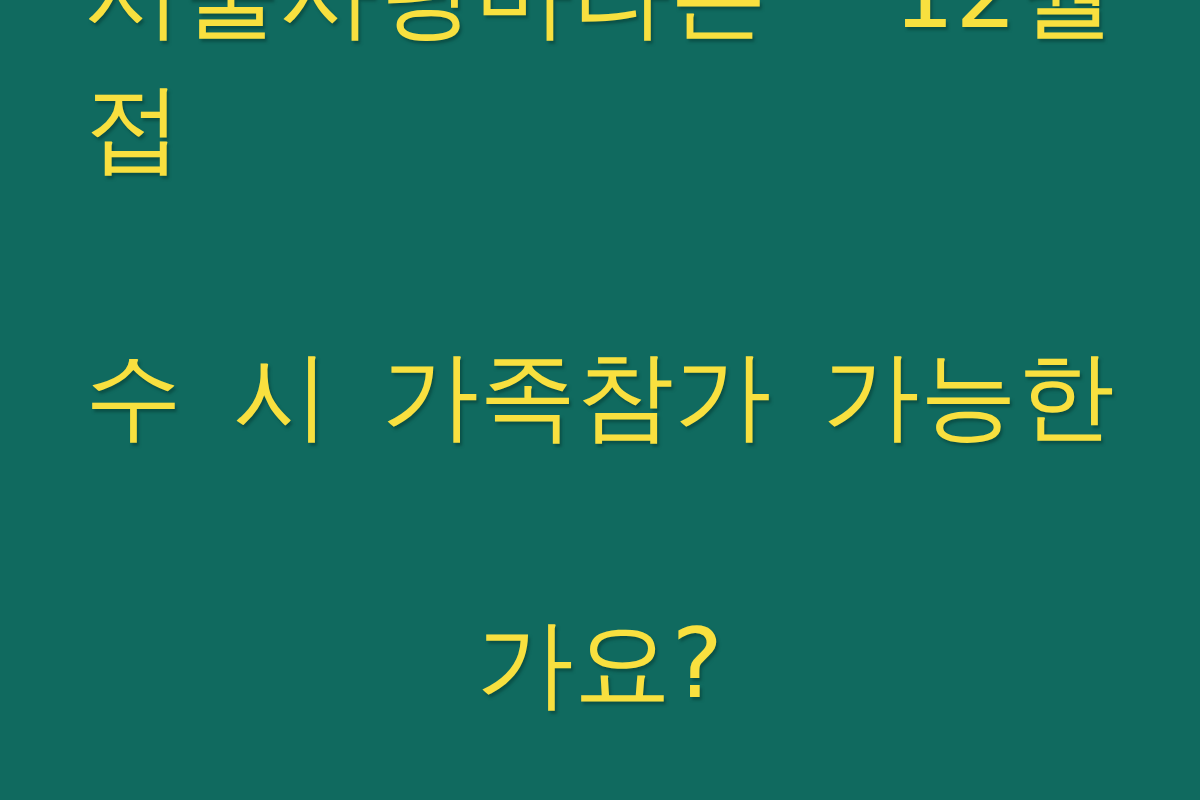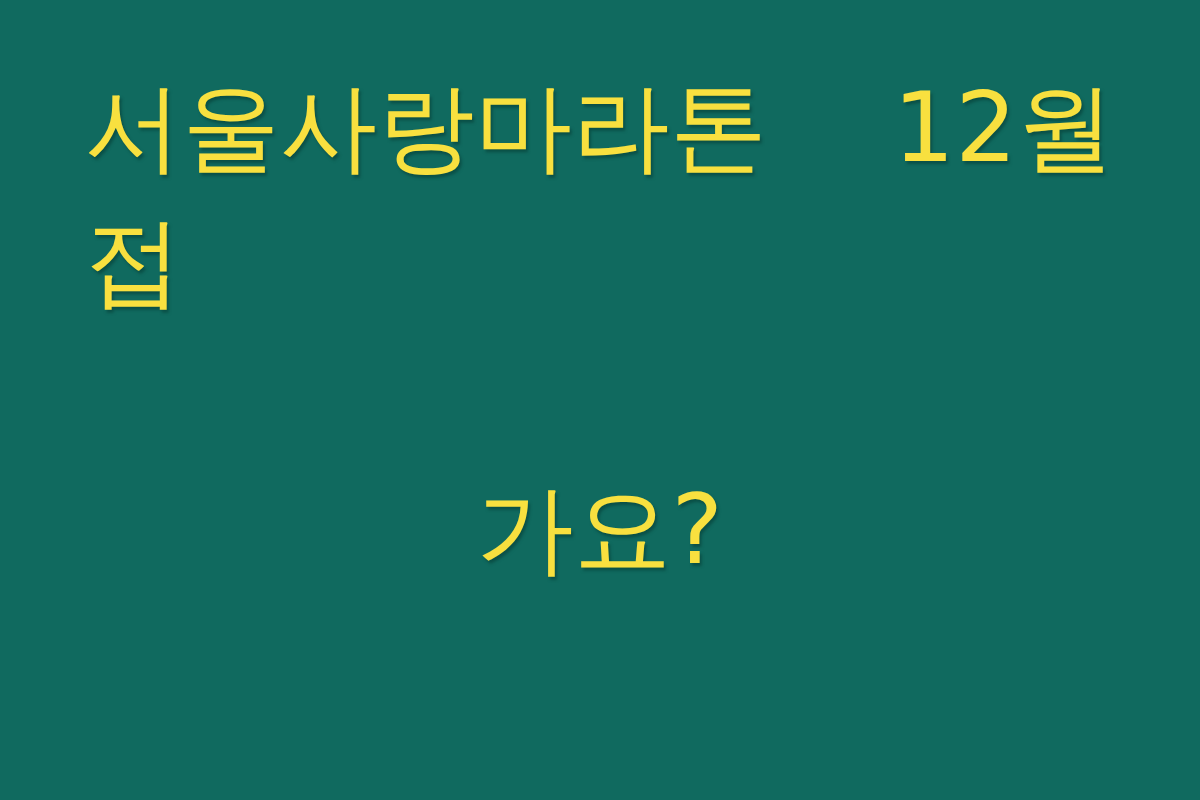--- a/index.html
+++ b/index.html
@@ -68,17 +68,18 @@
 </style>
 </head>
 <body>
 
 <div class="card" style="background: rgb(16, 106, 95);">
 
   <div class="headline-block">
 
     <h1 class="headline" style="color: rgb(248, 224, 63);">
       <span class="hl-line">서울사랑마라톤 12월 접</span>
+      <span class="hl-line">수 시 가족참가 가능한</span>
       <span class="hl-line last">가요?</span>
     </h1>
 
   </div>
 </div>
 
 </body></html>

